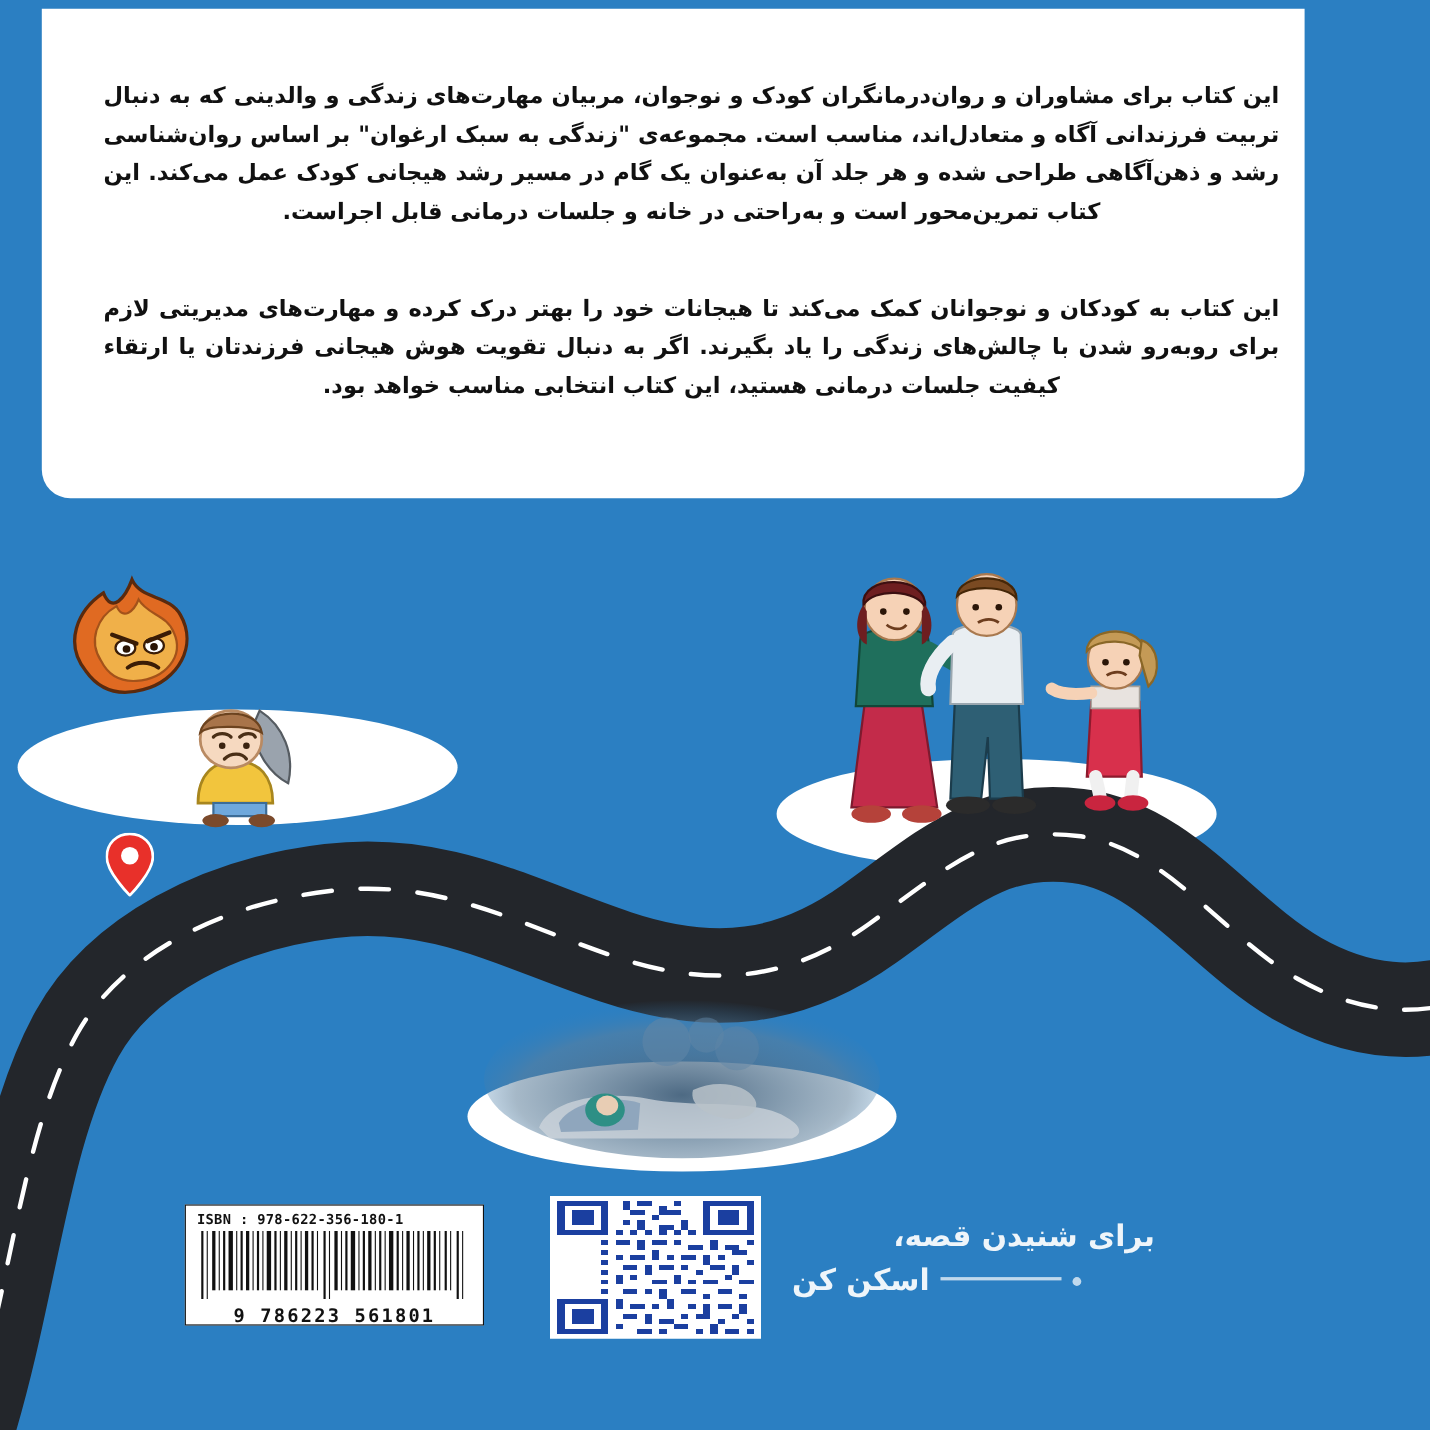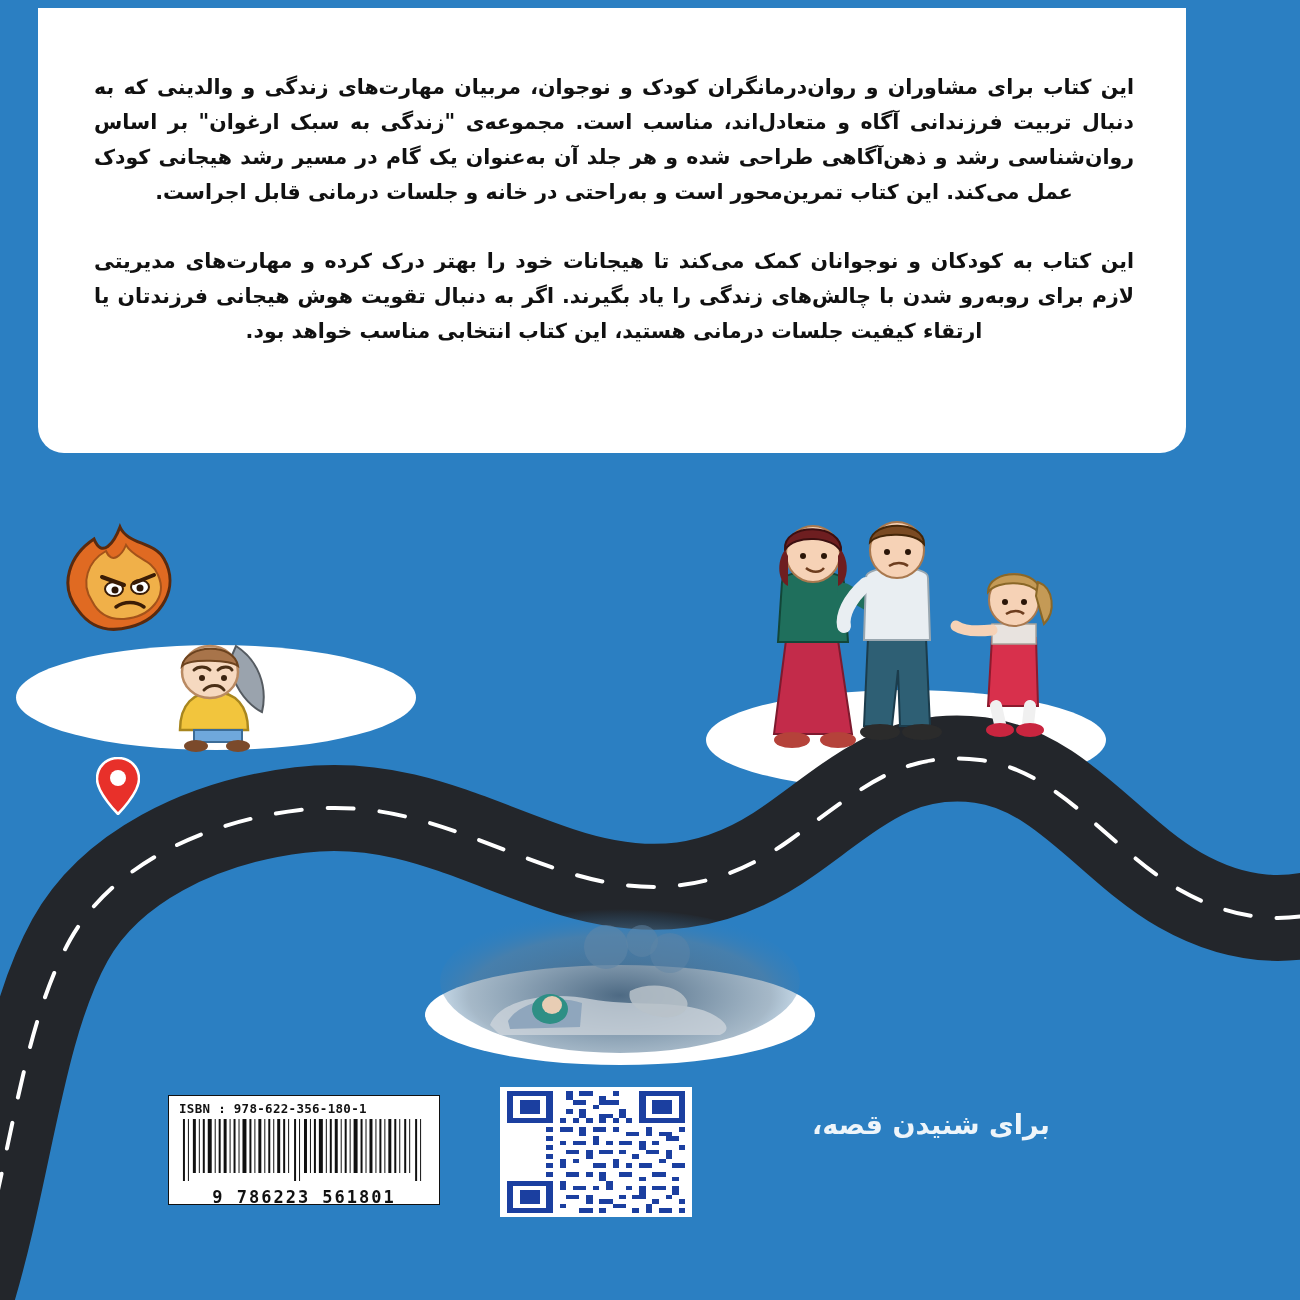--- a/index.html
+++ b/index.html
@@ -24,35 +24,35 @@
   
   .text-card {
     position: absolute;
     left: 38px;
     top: 8px;
     width: 1148px;
     height: 445px;
     background: #ffffff;
     border-radius: 0 0 26px 26px;
     box-sizing: border-box;
-    padding: 62px 52px 30px 56px;
+    padding: 62px 23px 30px 56px;
   }
   .para {
     direction: rtl;
     text-align: justify;
     text-align-last: center;
     color: #111111;
     font-size: 20.5px;
     line-height: 35px;
     font-weight: 700;
     letter-spacing: 0px;
     margin: 0;
   }
   .para + .para {
-    margin-top: 34px;
+    margin-top: 53px;
   }
   .para .hl {
     font-weight: 800;
   }
 
   
   .road-wrap {
     position: absolute;
     left: 0;
     top: 470px;
@@ -505,15 +505,20 @@
         <rect x="20" y="27" width="1" height="1"></rect>
           <rect x="22" y="26" width="1" height="2"></rect>
         <rect x="24" y="27" width="2" height="1"></rect>
           <rect x="27" y="27" width="1" height="1"></rect>
       </g>
     </svg>
   </div>
 
   <div class="scan-text">
     <div>برای شنیدن قصه،</div>
+    <div class="scan-line2">
+      <span>اسکن کن</span>
+      <span class="scan-dash"></span>
+      <span class="scan-dot"></span>
+    </div>
   </div>
 
 </div>
 
 </body></html>

